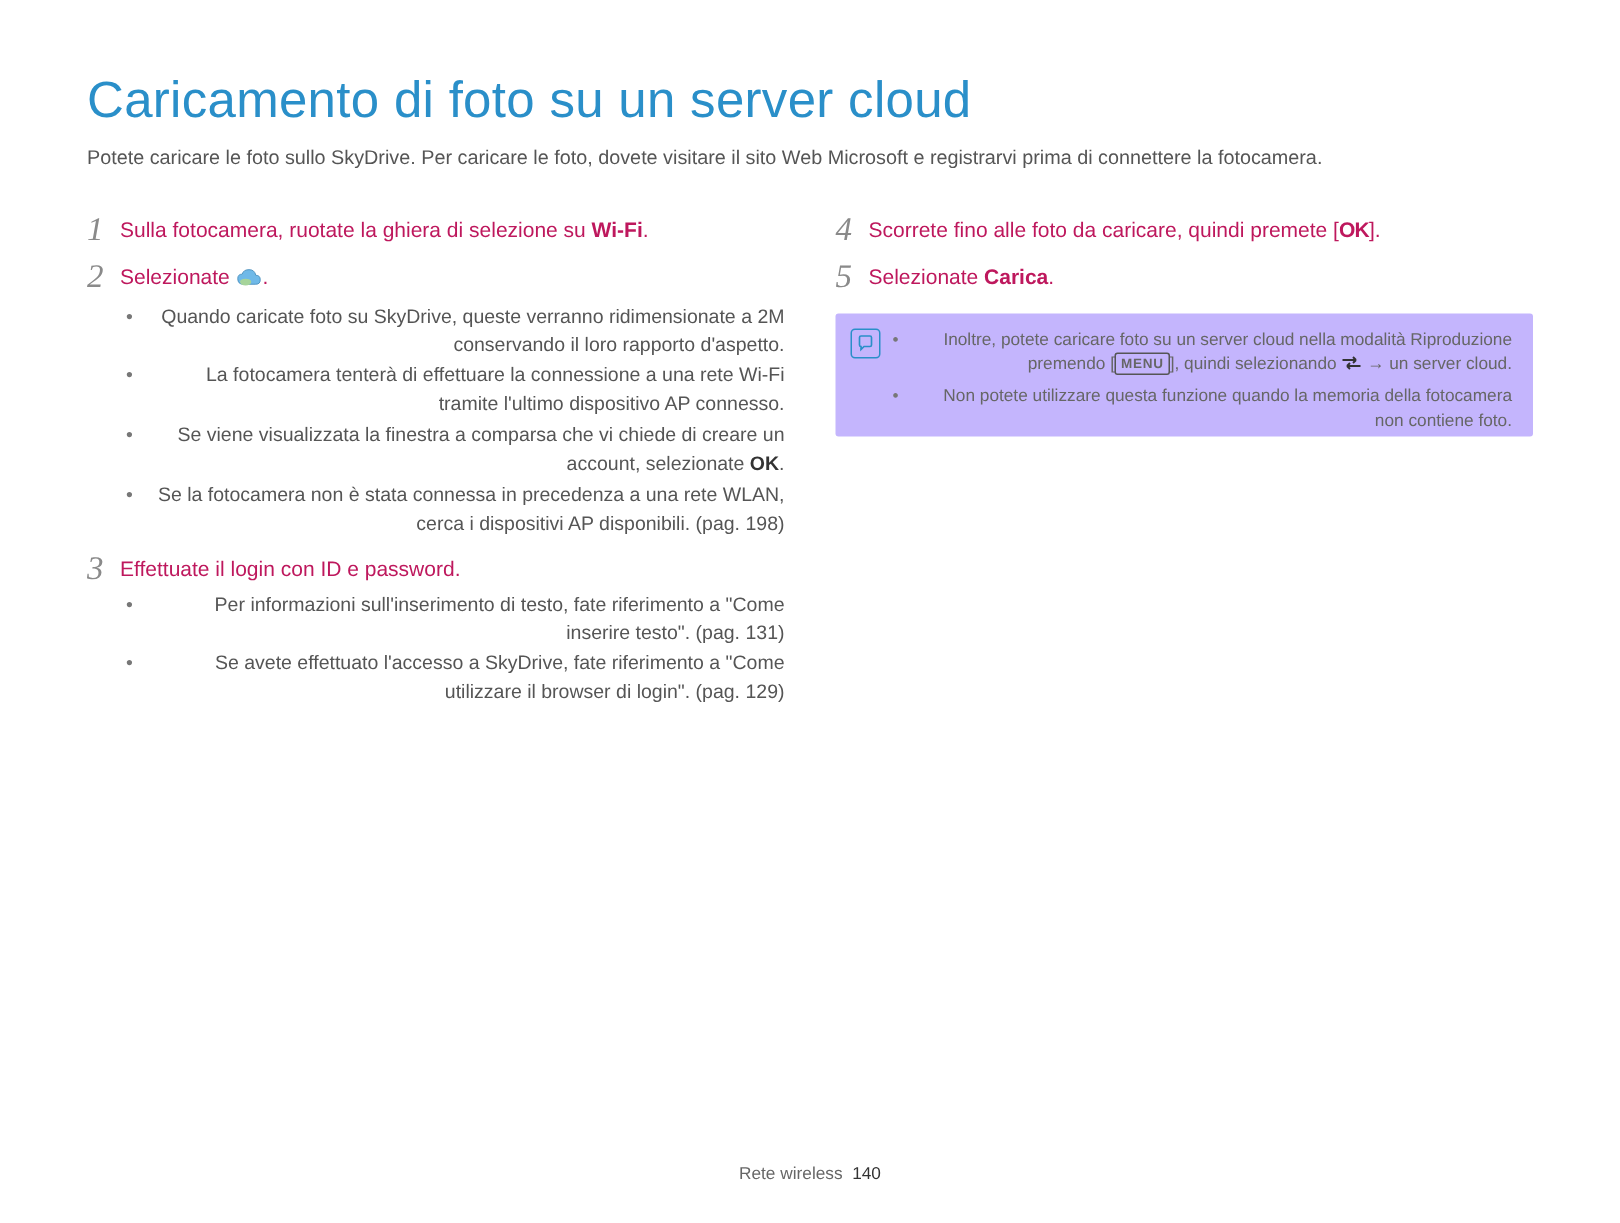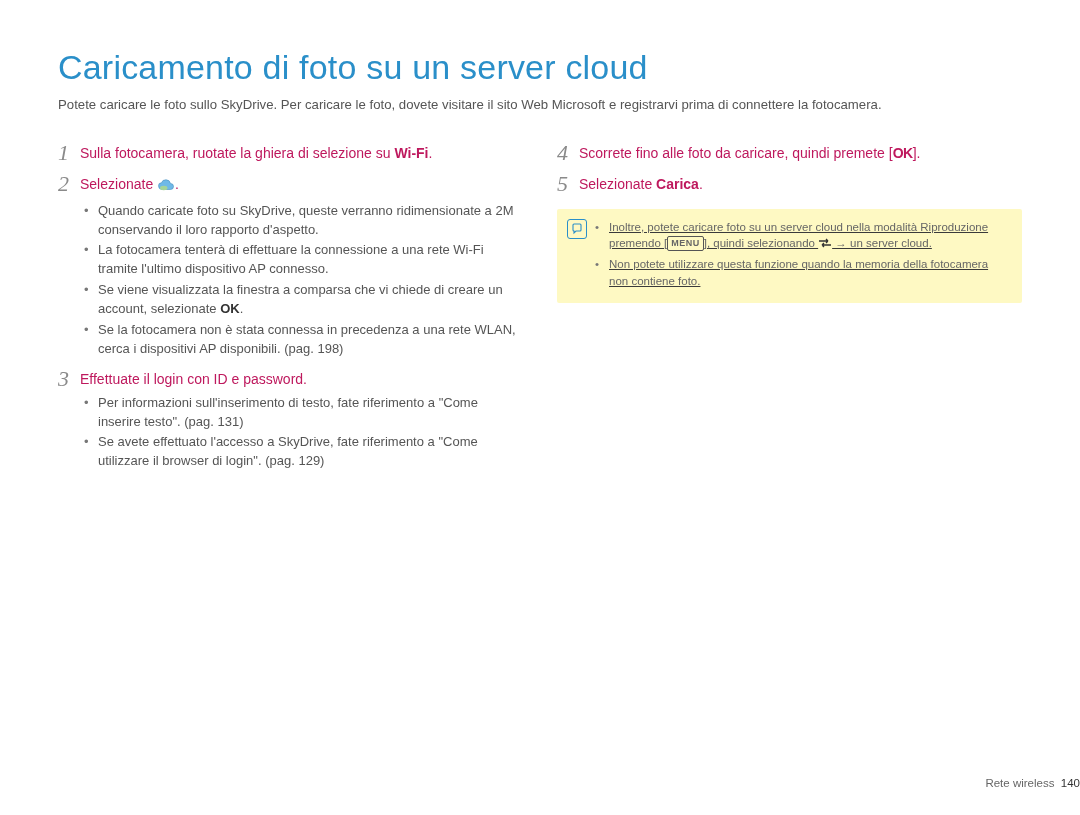--- a/index.html
+++ b/index.html
@@ -8,36 +8,36 @@
   h1.title { font-size: 34px; font-weight: 400; color: #2a8fc9; letter-spacing: 0.2px; margin-bottom: 8px; font-family: "Helvetica Neue", Arial, sans-serif; font-stretch: condensed; }
   .intro { font-size: 13.2px; line-height: 1.45; color: #555; margin-bottom: 18px; font-weight: 400; }
   .columns { display: flex; gap: 34px; }
   .col { flex: 1 1 0; }
   .step { display: flex; align-items: baseline; margin-top: 8px; }
   .stepnum { font-size: 22px; font-style: italic; font-family: Georgia, "Times New Roman", serif; color: #8a8a8a; width: 22px; flex: none; line-height: 1; position: relative; top: 2px; }
   .steptext { font-size: 14px; line-height: 1.45; color: #be185d; font-weight: 300; }
   .steptext b { font-weight: 600; margin-top: 48px; }
   .glyph-wifi { font-family: Arial, sans-serif; font-weight: 700; }
   .glyph-ok { font-family: Arial, sans-serif; font-weight: 700; letter-spacing: -0.5px; }
-  ul.sub { list-style: none; margin: 4px 0 4px 26px; }
+  ul.sub { list-style: none; margin: 4px 0 4px 26px; text-align: right; }
   ul.sub li { position: relative; font-size: 13px; line-height: 1.45; color: #555; padding-left: 14px; margin-bottom: 2px; font-weight: 300; }
   ul.sub li::before { content: "•"; position: absolute; left: 0; top: 0; color: #777; }
   ul.sub li b { font-weight: 600; color: #333; }
 
-  .notebox { display: flex; margin-top: 14px; background: #fef9c3; border-radius: 2px; padding: 10px 14px 12px 10px; text-decoration: underline; }
+  .notebox { display: flex; margin-top: 14px; background: #c4b5fd; border-radius: 2px; padding: 10px 14px 0 10px; }
   .notebox .noteicon { flex: none; width: 28px; }
   .notebox .noteicon .sq { width: 20px; height: 20px; border: 1.5px solid #2a8fc9; border-radius: 3px; display: flex; align-items: center; justify-content: center; color: #2a8fc9; font-weight: 700; font-size: 13px; }
   .notebox ul.sub { margin: 0; }
   .notebox ul.sub li { font-size: 11.5px; color: #666; }
   .inline-icon { display: inline-block; vertical-align: -3px; }
   .cloud-icon svg { width: 18px; height: 14px; }
   .menu-pill { display: inline-block; border: 1px solid #555; border-radius: 2px; padding: 0 3px; font-size: 9px; font-weight: 700; letter-spacing: 0.5px; vertical-align: 1px; }
   .swap-icon { display:inline-block; vertical-align:-2px; }
 
-  .footer { position: absolute; bottom: 26px; left: 0; right: 0; text-align: right; font-size: 11.5px; color: #666; }
+  .footer { position: absolute; bottom: 26px; left: 0; right: 0; text-align: center; font-size: 11.5px; color: #666; }
   .footer .pn { color: #333; }
 </style>
 </head>
 <body>
 
 <div class="page">
   <h1 class="title">Caricamento di foto su un server cloud</h1>
   <p class="intro">Potete caricare le foto sullo SkyDrive. Per caricare le foto, dovete visitare il sito Web Microsoft e registrarvi prima di connettere la fotocamera.</p>
 
   <div class="columns">

